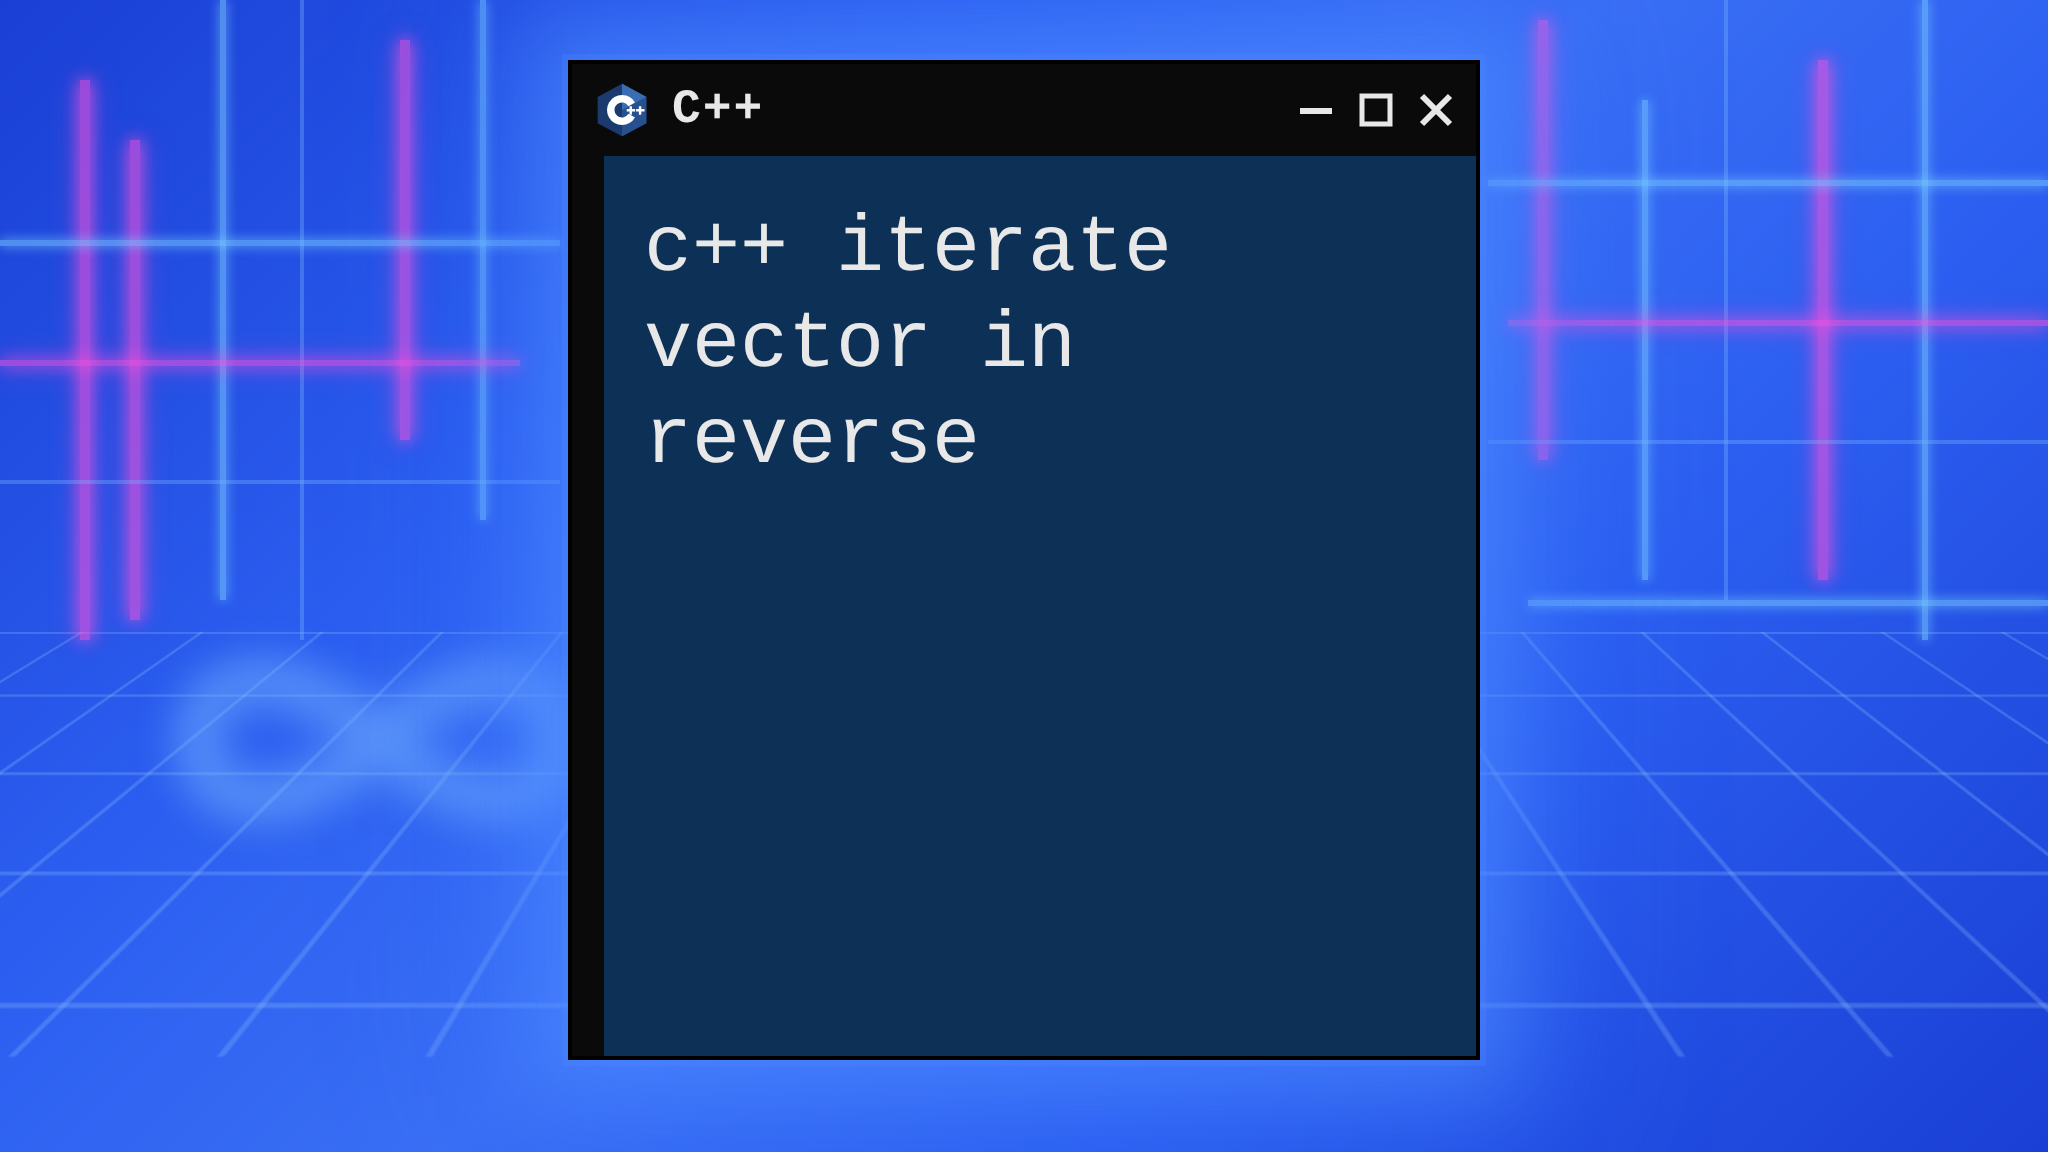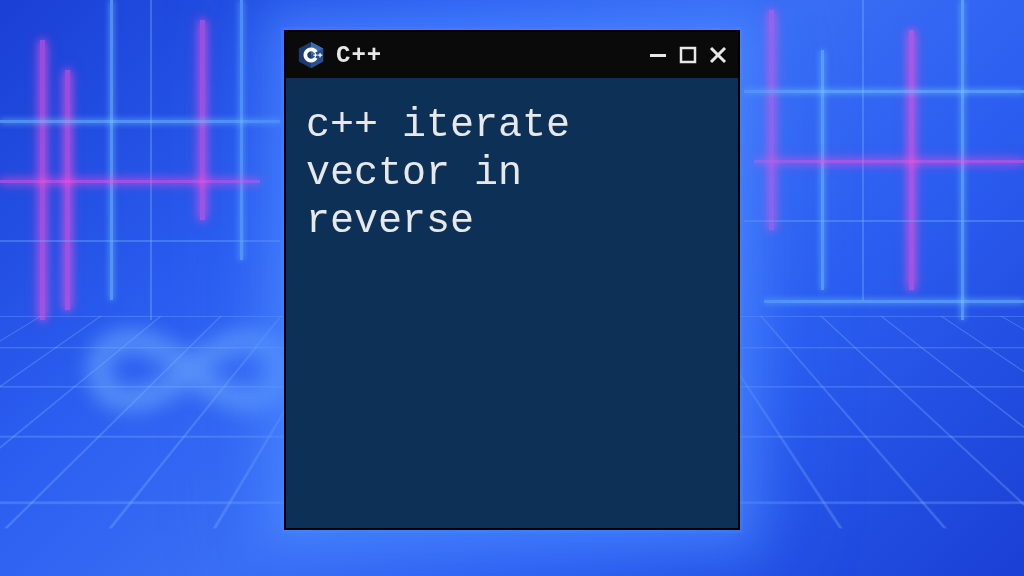--- a/index.html
+++ b/index.html
@@ -109,20 +109,21 @@
       align-items: center;
       justify-content: center;
       color: #e8e8e8;
     }
     .ctl svg { display:block; }
 
     .terminal-body {
       flex: 1;
       background: #0d3156;
       padding: 24px 20px;
+      margin-left: 16px;
     }
 
     .body-text {
       color: #e8e8e8;
       font-size: 40px;
       line-height: 1.2;
       white-space: pre-line;
     }
   </style>
 </head>

